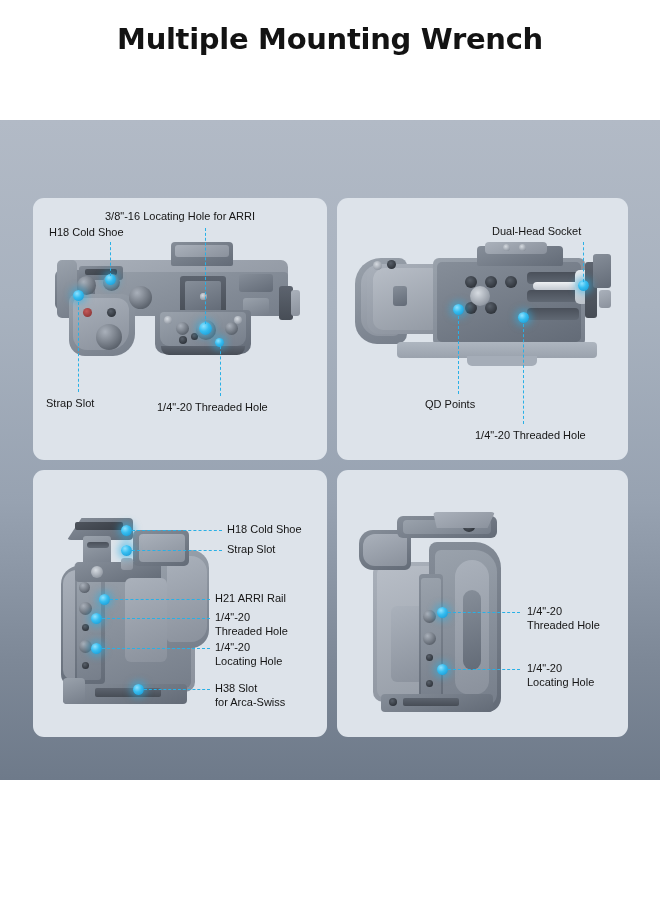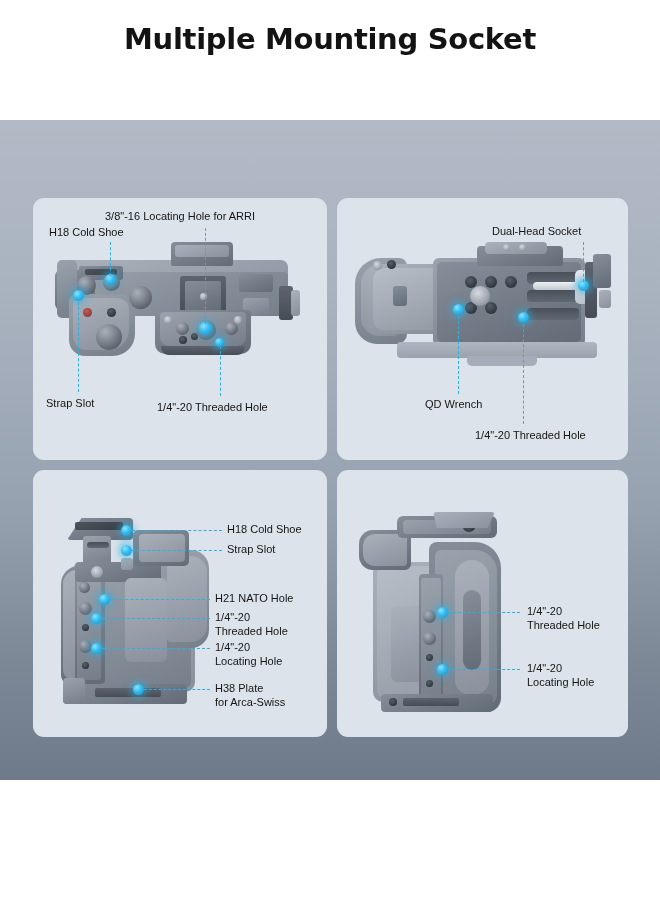--- a/index.html
+++ b/index.html
@@ -53,21 +53,21 @@
   .hole{position:absolute;border-radius:50%;
        background:radial-gradient(circle at 40% 35%,#585f69,#2e333a 75%);}
   .scr{position:absolute;border-radius:50%;
        background:radial-gradient(circle at 40% 35%,#d6dbe1,#959ca6 70%,#6d747e 100%);}
   .slot{position:absolute;border-radius:4px;
        background:linear-gradient(180deg,#4a505a,#606873);}
 </style>
 </head>
 <body>
 
-<div id="page-title">Multiple Mounting Socket</div>
+<div id="page-title">Multiple Mounting Wrench</div>
 
 <div id="infographic">
 
   <div class="panel" id="panel-tl">
     <div class="art">
 
       <div class="bd g3" style="left:30px;top:62px;width:225px;height:52px;border-radius:5px 7px 4px 4px;"></div>
       <div class="bd g1" style="left:30px;top:74px;width:225px;height:44px;border-radius:4px;"></div>
 
       <div class="bd g2" style="left:138px;top:44px;width:62px;height:24px;border-radius:4px 4px 2px 2px;"></div>
@@ -174,21 +174,21 @@
 
     <div class="dot" style="left:116px;top:106px;"></div>
     <div class="dot" style="left:181px;top:114px;"></div>
     <div class="dot" style="left:241px;top:82px;"></div>
 
     <div class="vline" style="left:246px;top:44px;height:40px;"></div>
     <div class="vline" style="left:121px;top:118px;height:78px;"></div>
     <div class="vline" style="left:186px;top:126px;height:100px;"></div>
 
     <div class="lbl" style="left:155px;top:27px;">Dual-Head Socket</div>
-    <div class="lbl" style="left:88px;top:200px;">QD Wrench</div>
+    <div class="lbl" style="left:88px;top:200px;">QD Points</div>
     <div class="lbl" style="left:138px;top:231px;">1/4"-20 Threaded Hole</div>
   </div>
 
   <div class="panel" id="panel-bl">
     <div class="art">
 
       <div class="bd g3" style="left:40px;top:92px;width:122px;height:130px;border-radius:8px 6px 10px 10px;"></div>
       <div class="bd g1" style="left:46px;top:96px;width:112px;height:122px;border-radius:6px;"></div>
 
       <div class="bd g2" style="left:28px;top:96px;width:36px;height:122px;border-radius:18px 4px 6px 14px;"></div>
@@ -234,26 +234,26 @@
 
     <div class="hline" style="left:99px;top:60px;width:90px;"></div>
     <div class="hline" style="left:99px;top:80px;width:90px;"></div>
     <div class="hline" style="left:77px;top:129px;width:100px;"></div>
     <div class="hline" style="left:69px;top:148px;width:108px;"></div>
     <div class="hline" style="left:69px;top:178px;width:108px;"></div>
     <div class="hline" style="left:111px;top:219px;width:66px;"></div>
 
     <div class="lbl" style="left:194px;top:53px;">H18 Cold Shoe</div>
     <div class="lbl" style="left:194px;top:73px;">Strap Slot</div>
-    <div class="lbl" style="left:182px;top:122px;">H21 NATO Hole</div>
+    <div class="lbl" style="left:182px;top:122px;">H21 ARRI Rail</div>
     <div class="lbl" style="left:182px;top:141px;">1/4"-20
 Threaded Hole</div>
     <div class="lbl" style="left:182px;top:171px;">1/4"-20
 Locating Hole</div>
-    <div class="lbl" style="left:182px;top:212px;">H38 Plate
+    <div class="lbl" style="left:182px;top:212px;">H38 Slot
 for Arca-Swiss</div>
   </div>
 
   <div class="panel" id="panel-br">
     <div class="art">
 
       <div class="bd g3" style="left:36px;top:92px;width:104px;height:140px;border-radius:10px 6px 10px 10px;"></div>
       <div class="bd gl" style="left:40px;top:96px;width:96px;height:132px;border-radius:8px 5px 8px 8px;"></div>
       <div class="bd g3" style="left:54px;top:136px;width:38px;height:76px;border-radius:6px;"></div>
 

